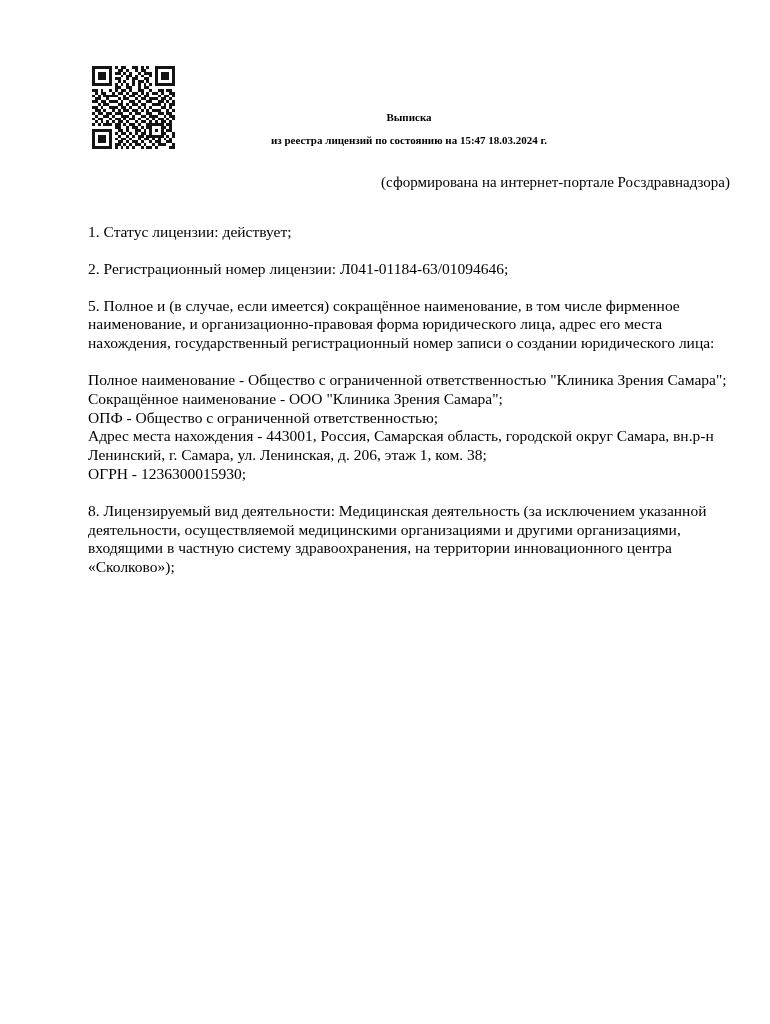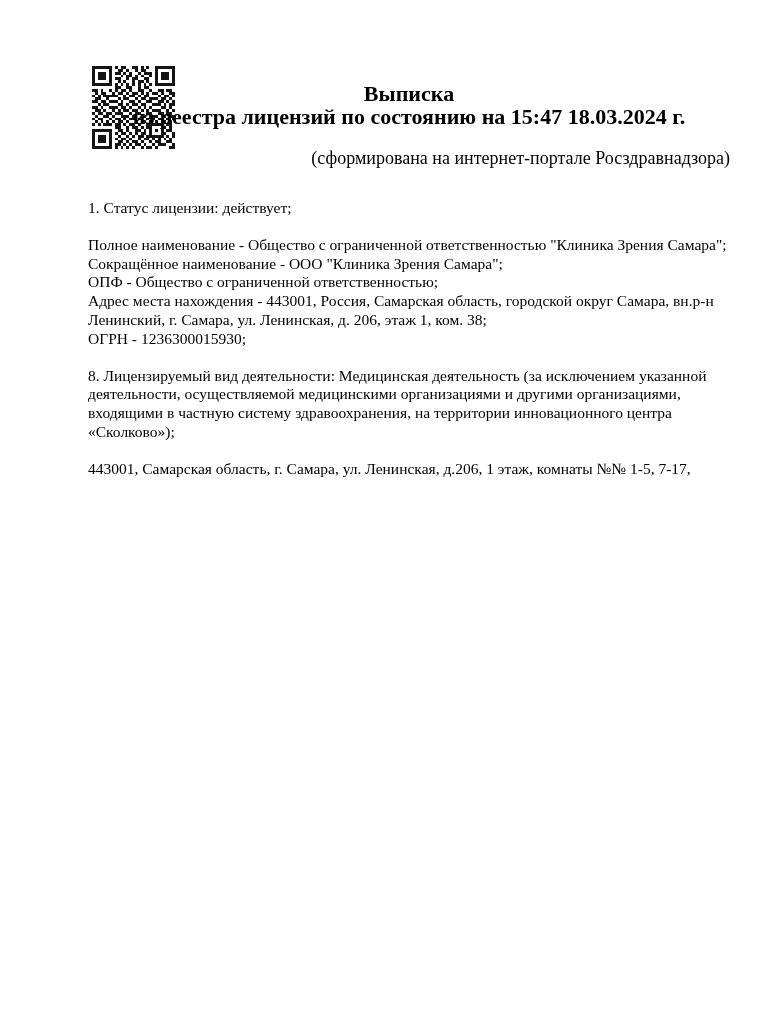--- a/index.html
+++ b/index.html
@@ -26,31 +26,31 @@
     fill: #141414;
   }
   .content {
     position: absolute;
     left: 88px;
     top: 0;
     width: 642px;
   }
   .title {
     margin: 0;
-    padding-top: 82px;
+    padding-top: 106px;
     text-align: center;
-    font-size: 22px;
+    font-size: 11px;
     font-weight: bold;
     line-height: 23px;
     white-space: pre-line;
   }
   .subtitle {
     margin-top: 22px;
     text-align: right;
-    font-size: 18px;
+    font-size: 15px;
     line-height: 16px;
   }
   .body {
     margin-top: 33px;
     font-size: 15.5px;
     line-height: 18.8px;
   }
   .body p {
     margin: 0 0 18px 0;
     white-space: pre;
@@ -519,27 +519,30 @@
 
   <div class="content">
 
     <h1 class="title">Выписка
 из реестра лицензий по состоянию на 15:47 18.03.2024 г.</h1>
 
     <div class="subtitle">(сформирована на интернет-портале Росздравнадзора)</div>
 
     <div class="body">
       <p>1. Статус лицензии: действует;</p>
+      <p>2. Регистрационный номер лицензии: Л041-01184-63/01094646;</p>
+      <p>5. Полное и (в случае, если имеется) сокращённое наименование, в том числе фирменное
+наименование, и организационно-правовая форма юридического лица, адрес его места
+нахождения, государственный регистрационный номер записи о создании юридического лица:</p>
       <p>Полное наименование - Общество с ограниченной ответственностью "Клиника Зрения Самара";
 Сокращённое наименование - ООО "Клиника Зрения Самара";
 ОПФ - Общество с ограниченной ответственностью;
 Адрес места нахождения - 443001, Россия, Самарская область, городской округ Самара, вн.р-н
 Ленинский, г. Самара, ул. Ленинская, д. 206, этаж 1, ком. 38;
 ОГРН - 1236300015930;</p>
       <p>8. Лицензируемый вид деятельности: Медицинская деятельность (за исключением указанной
 деятельности, осуществляемой медицинскими организациями и другими организациями,
 входящими в частную систему здравоохранения, на территории инновационного центра
 «Сколково»);</p>
-      <p>443001, Самарская область, г. Самара, ул. Ленинская, д.206, 1 этаж, комнаты №№ 1-5, 7-17,</p>
     </div>
 
   </div>
 </div>
 
 </body></html>

